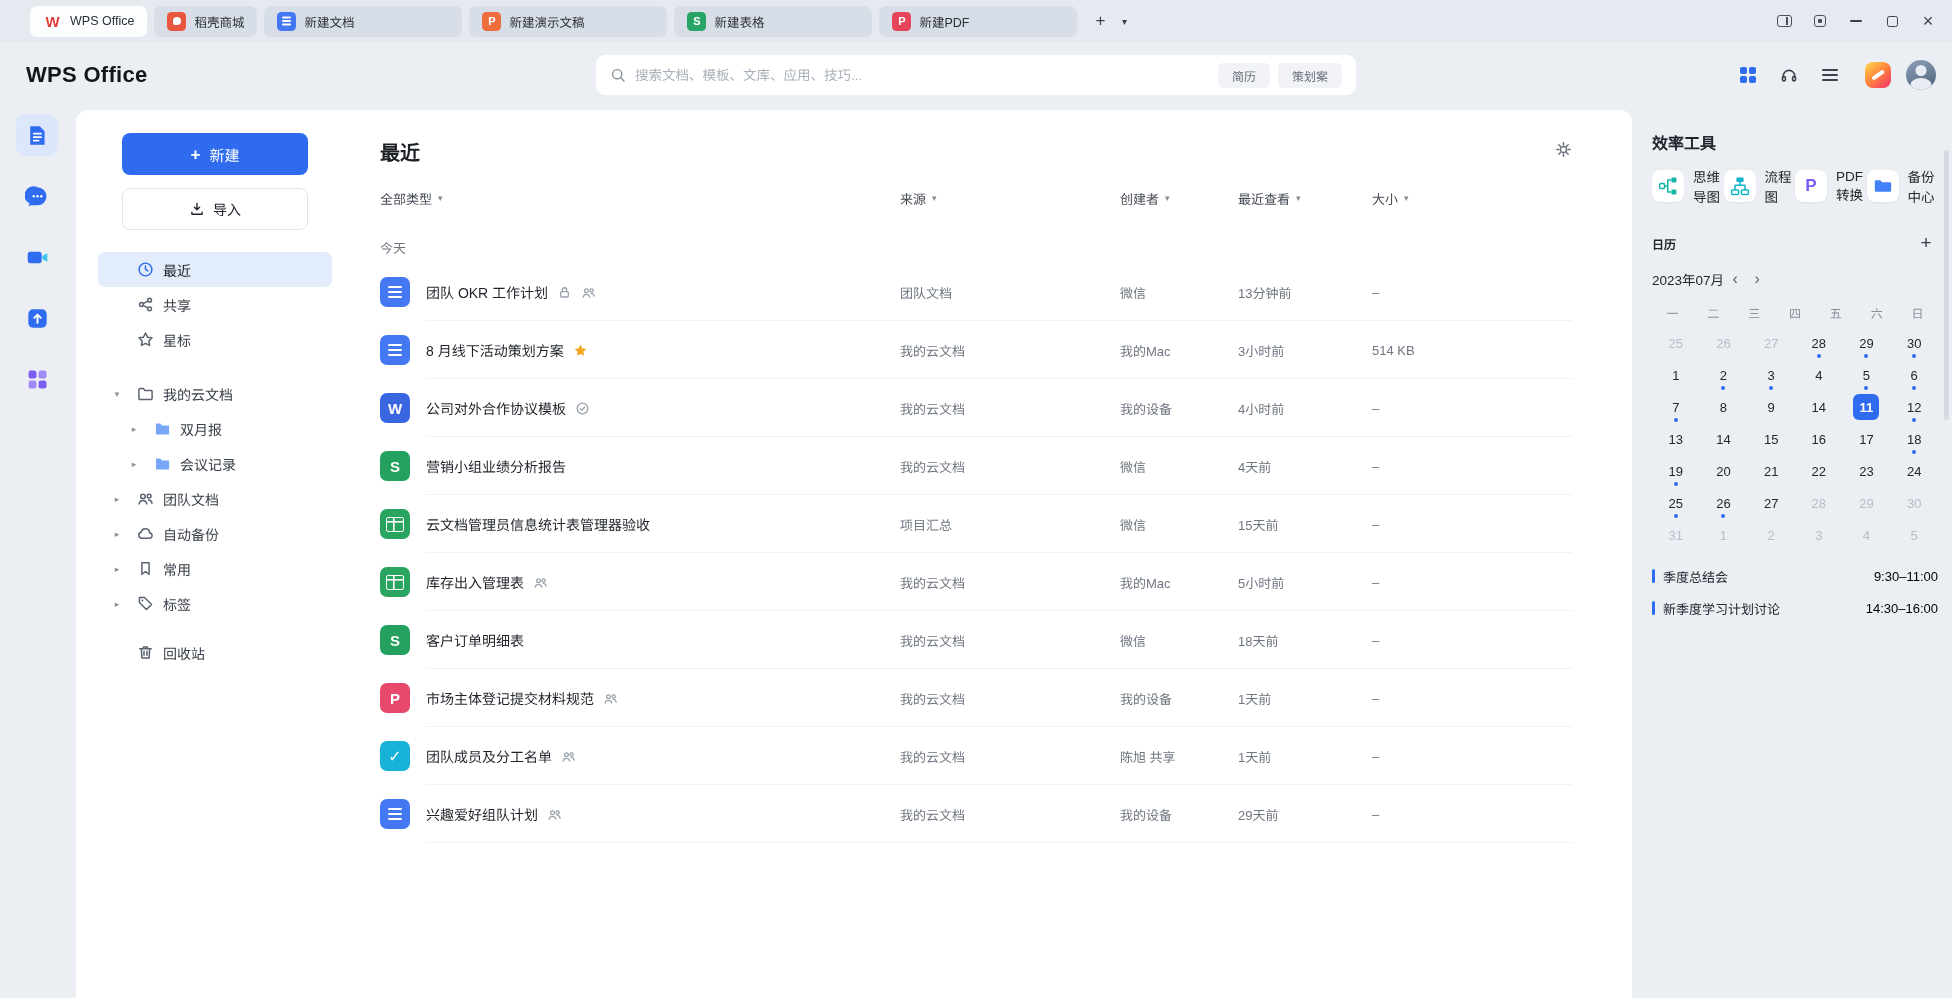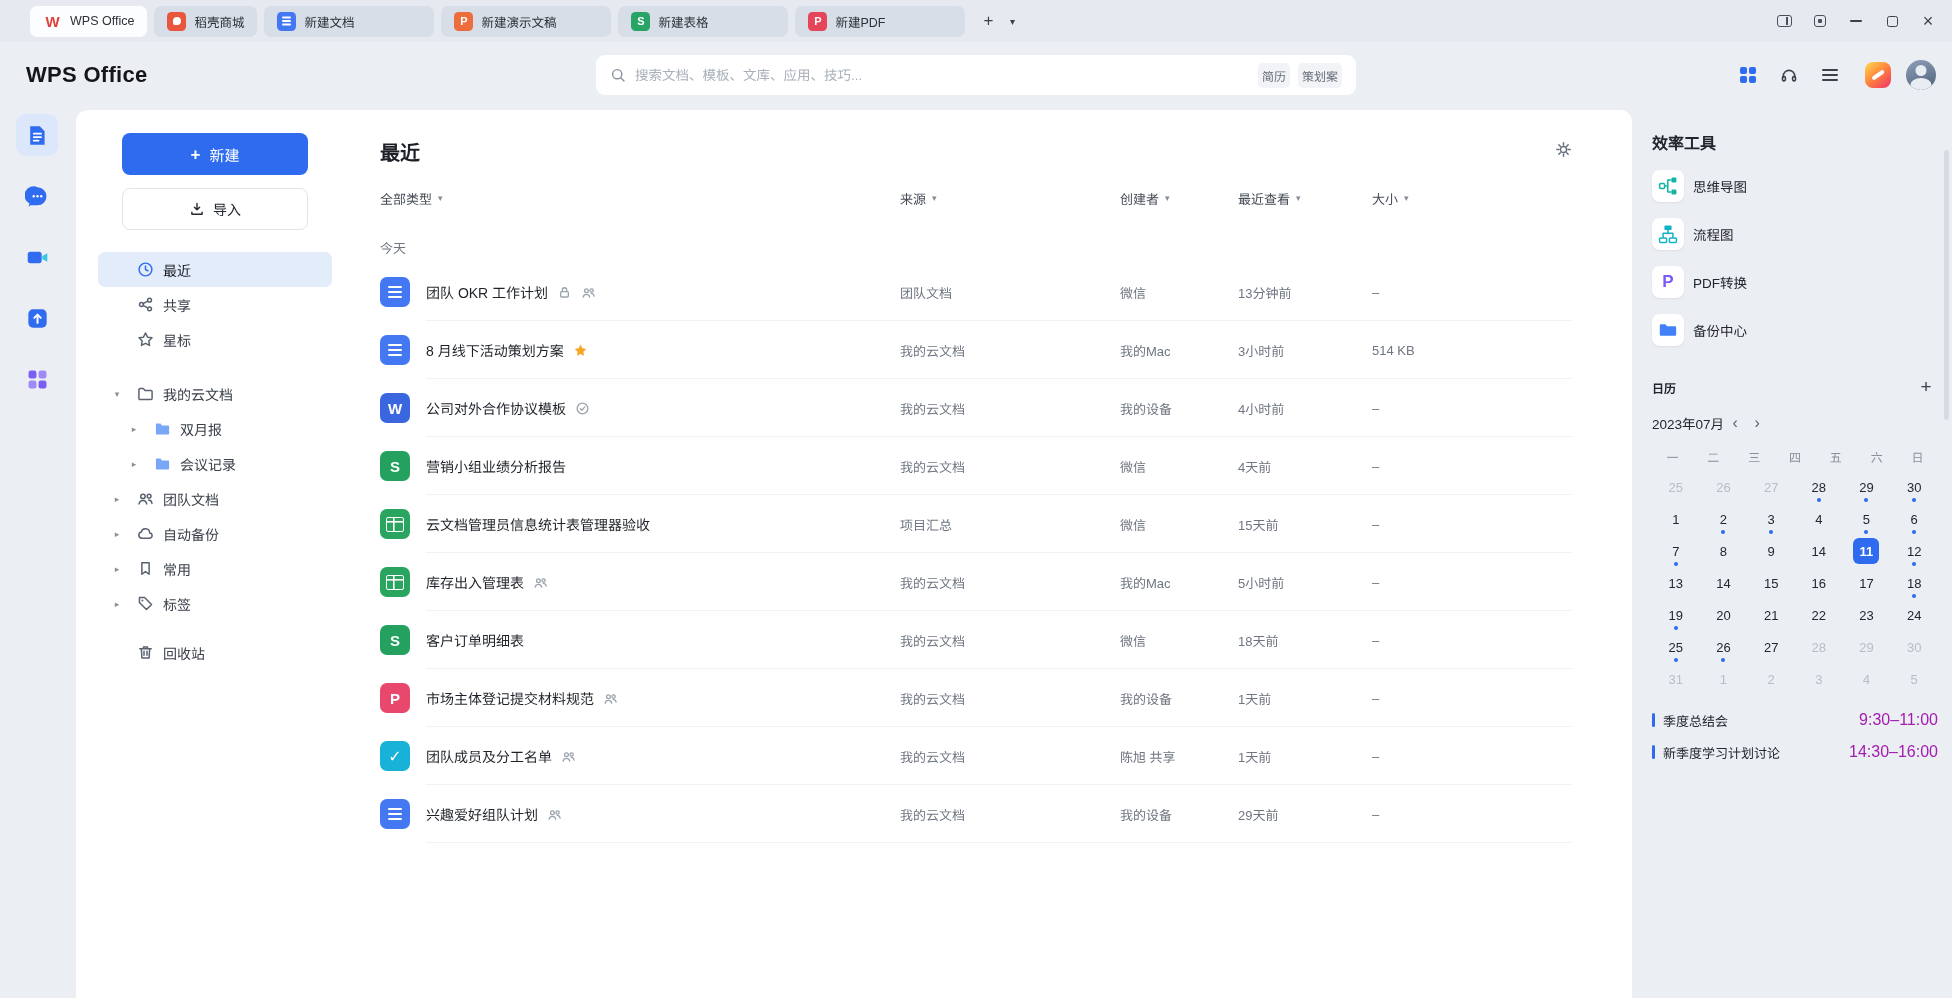--- a/index.html
+++ b/index.html
@@ -6,21 +6,21 @@
   html,body{width:1952px;height:998px}
   body{position:relative;overflow:hidden;background:#ebeef3;color:#1f2329;
        font-family:"Liberation Sans","DejaVu Sans",sans-serif;font-size:14px}
 
   
   .titlebar{position:absolute;top:0;left:0;right:0;height:42px;background:#e6eaf0;
             display:flex;align-items:center;padding-left:18px}
   .tabs{display:flex;align-items:center;gap:7px;margin-left:12px}
   .tab{height:31px;border-radius:7px;background:#d8dee7;display:flex;align-items:center;gap:8px;
        padding:0 13px;font-size:12.5px;color:#2c3038;white-space:nowrap;cursor:default}
-  .tab.doc{width:170px;overflow:hidden}
+  .tab.doc{width:198px;overflow:hidden}
   .tab.active{background:#fcfdfe}
   .ti{width:19px;height:19px;border-radius:4.5px;display:inline-flex;align-items:center;
       justify-content:center;color:#fff;font-weight:700;font-size:11px;flex:none}
   .ti-wps{color:#e3403a;font-weight:800;font-size:15px}
   .ti-wps::before{content:"W"}
   .ti-docer{background:#e8573d}
   .ti-docer::before{content:"";width:8px;height:8px;background:#fff;border-radius:50% 50% 50% 2px}
   .ti-writer{background:#4478f2}
   .ti-writer::before{content:"";width:9px;height:1.8px;border-radius:1px;background:#fff;
        box-shadow:0 3.5px 0 #fff,0 7px 0 #fff;transform:translateY(-3.5px)}
@@ -46,21 +46,21 @@
   .logo{position:absolute;left:26px;top:50%;transform:translateY(-50%);
         font-size:22px;font-weight:800;letter-spacing:.3px;color:#13151a}
   .search{position:absolute;left:50%;top:50%;transform:translate(-50%,-50%);width:760px;height:40px;
           background:#fff;border-radius:9px;display:flex;align-items:center;padding:0 10px 0 14px}
   .sic-search{display:flex;color:#8a919c;margin-right:9px}
   .sic-search svg{width:16px;height:16px}
   .search input{flex:1;min-width:0;border:0;outline:0;background:none;font-size:13.5px;color:#23262d;
                 font-family:"Liberation Sans","DejaVu Sans",sans-serif}
   .search input::placeholder{color:#a9b0ba}
   .tagchips{display:flex;gap:8px;margin-right:4px}
-  .chip{background:#f1f3f7;border-radius:5px;padding:4px 4px;font-size:12px;color:#676d78;white-space:nowrap}
+  .chip{background:#f1f3f7;border-radius:5px;padding:4px 14px;font-size:12px;color:#676d78;white-space:nowrap}
   .hicons{position:absolute;right:16px;top:50%;transform:translateY(-50%);display:flex;align-items:center;gap:5px}
   .hbtn{width:36px;height:36px;border-radius:8px;display:flex;align-items:center;justify-content:center}
   .hbtn svg{width:18px;height:18px}
   .ic-grid{width:16px;height:16px;position:relative}
   .ic-grid::before{content:"";position:absolute;left:0;top:0;width:7px;height:7px;border-radius:2px;
       background:#2e6bef;box-shadow:9px 0 0 #2e6bef,0 9px 0 #2e6bef,9px 9px 0 #2e6bef}
   .ic-menu{width:16px;height:1.8px;background:#3c414b;border-radius:1px;
       box-shadow:0 5px 0 #3c414b,0 10px 0 #3c414b;transform:translateY(-5px)}
   .vip{width:26px;height:26px;border-radius:8px;margin-left:12px;position:relative;
        background:linear-gradient(140deg,#ffd34d 5%,#ff8a3d 45%,#f4405e 90%)}
@@ -134,21 +134,21 @@
   .fi-table{background:#2aa55f}
   .fi-table::before{content:"";width:16px;height:13px;border:1.6px solid #fff;border-radius:2px;
       background:linear-gradient(#fff,#fff) 0 3.6px/16px 1.6px no-repeat,
                  linear-gradient(#fff,#fff) 6.4px 0/1.6px 13px no-repeat}
   .fi-pdf{background:#e8486b}.fi-pdf::before{content:"P"}
   .fi-form{background:#18b2d8}.fi-form::before{content:"✓";font-size:16px}
 
   
   .rpanel{position:absolute;left:1652px;top:110px;width:286px;bottom:0}
   .rp-title{margin-top:20px;font-size:16px;font-weight:600;color:#22252c}
-  .tools{display:grid;grid-template-columns:1fr;row-gap:16px;margin-top:16px}
+  .tools{display:grid;grid-template-columns:1fr 1fr 1fr 1fr;row-gap:16px;margin-top:16px}
   .tool{display:flex;align-items:center;gap:9px;height:32px}
   .ticon{width:32px;height:32px;border-radius:8px;background:#fff;display:flex;align-items:center;
          justify-content:center;box-shadow:0 1px 2px rgba(31,35,41,.07);flex:none}
   .ticon svg{width:20px;height:20px}
   .pp{color:#7b5bf5;font-weight:800;font-size:17px}
   .tlabel{font-size:13.5px;color:#23262d}
   .cal-head{display:flex;align-items:center;margin-top:30px;height:22px}
   .cal-title{font-size:12px;font-weight:600;color:#22252c}
   .cal-add{margin-left:auto;font-size:19px;color:#3c414b;width:24px;text-align:center}
   .cal-nav{display:flex;align-items:center;margin-top:14px;height:22px}
@@ -163,21 +163,21 @@
   .cnum{width:26px;height:26px;display:flex;align-items:center;justify-content:center;border-radius:6px;
         font-size:13px;color:#23272f}
   .ccell.muted .cnum{color:#b8bec7}
   .ccell.selected .cnum{background:#2e6bef;color:#fff;font-weight:600}
   .ccell.dot::after{content:"";position:absolute;bottom:1px;left:50%;transform:translateX(-50%);
         width:4px;height:4px;border-radius:50%;background:#2e6bef}
   .events{margin-top:12px}
   .event{display:flex;align-items:center;height:26px;margin-bottom:6px}
   .ebar{width:3px;height:14px;border-radius:2px;background:#2e6bef;margin-right:8px;flex:none}
   .ename{font-size:13px;color:#23272f;flex:1;white-space:nowrap;overflow:hidden;text-overflow:ellipsis}
-  .etime{font-size:16px;color:#a21caf;margin-left:19px;white-space:nowrap}
+  .etime{font-size:13px;color:#000000;margin-left:19px;white-space:nowrap}
 
   .vscroll{position:absolute;right:3px;top:150px;width:5px;height:270px;border-radius:3px;background:#d6dbe2}
 </style>
 </head>
 <body>
 
 <div class="titlebar">
   <div class="tabs">
       <div class="tab active">
         <span class="ti ti-wps"></span>

